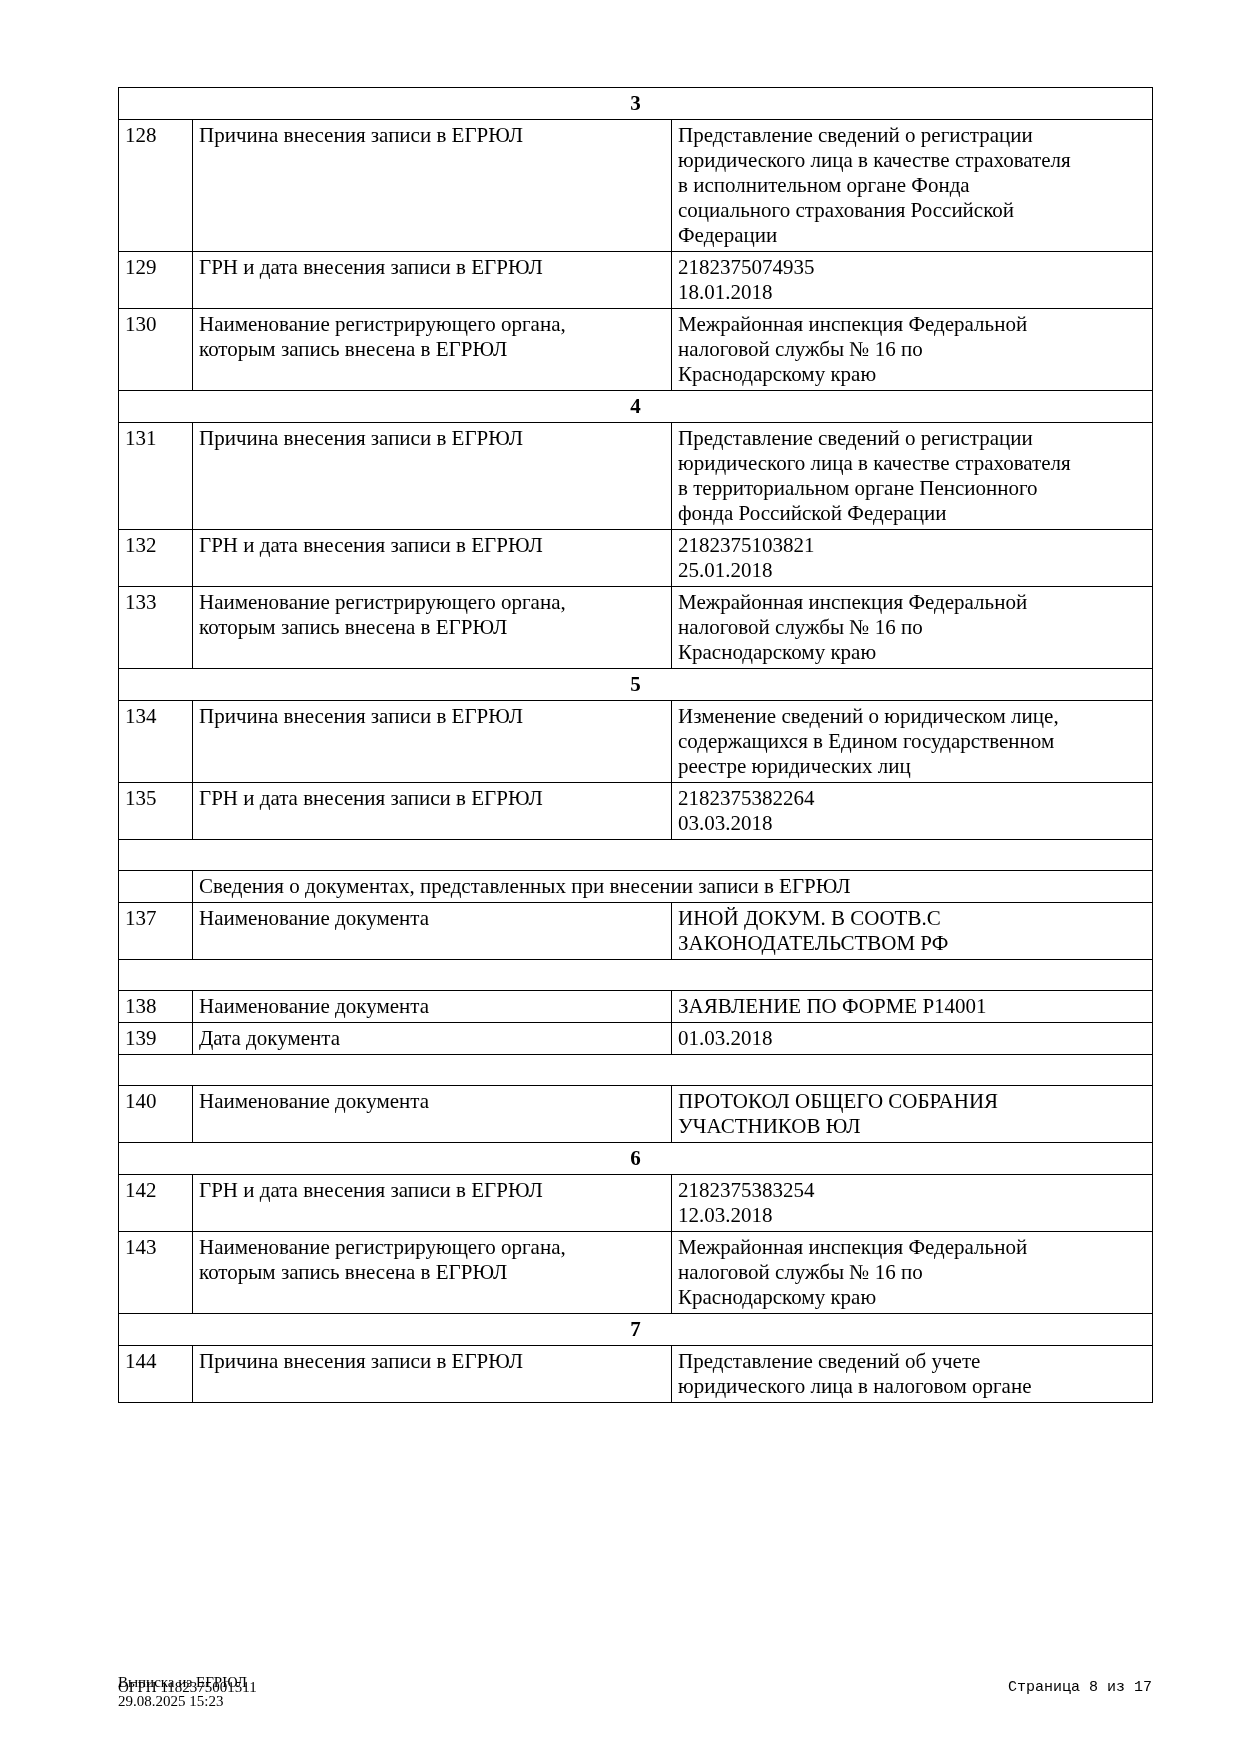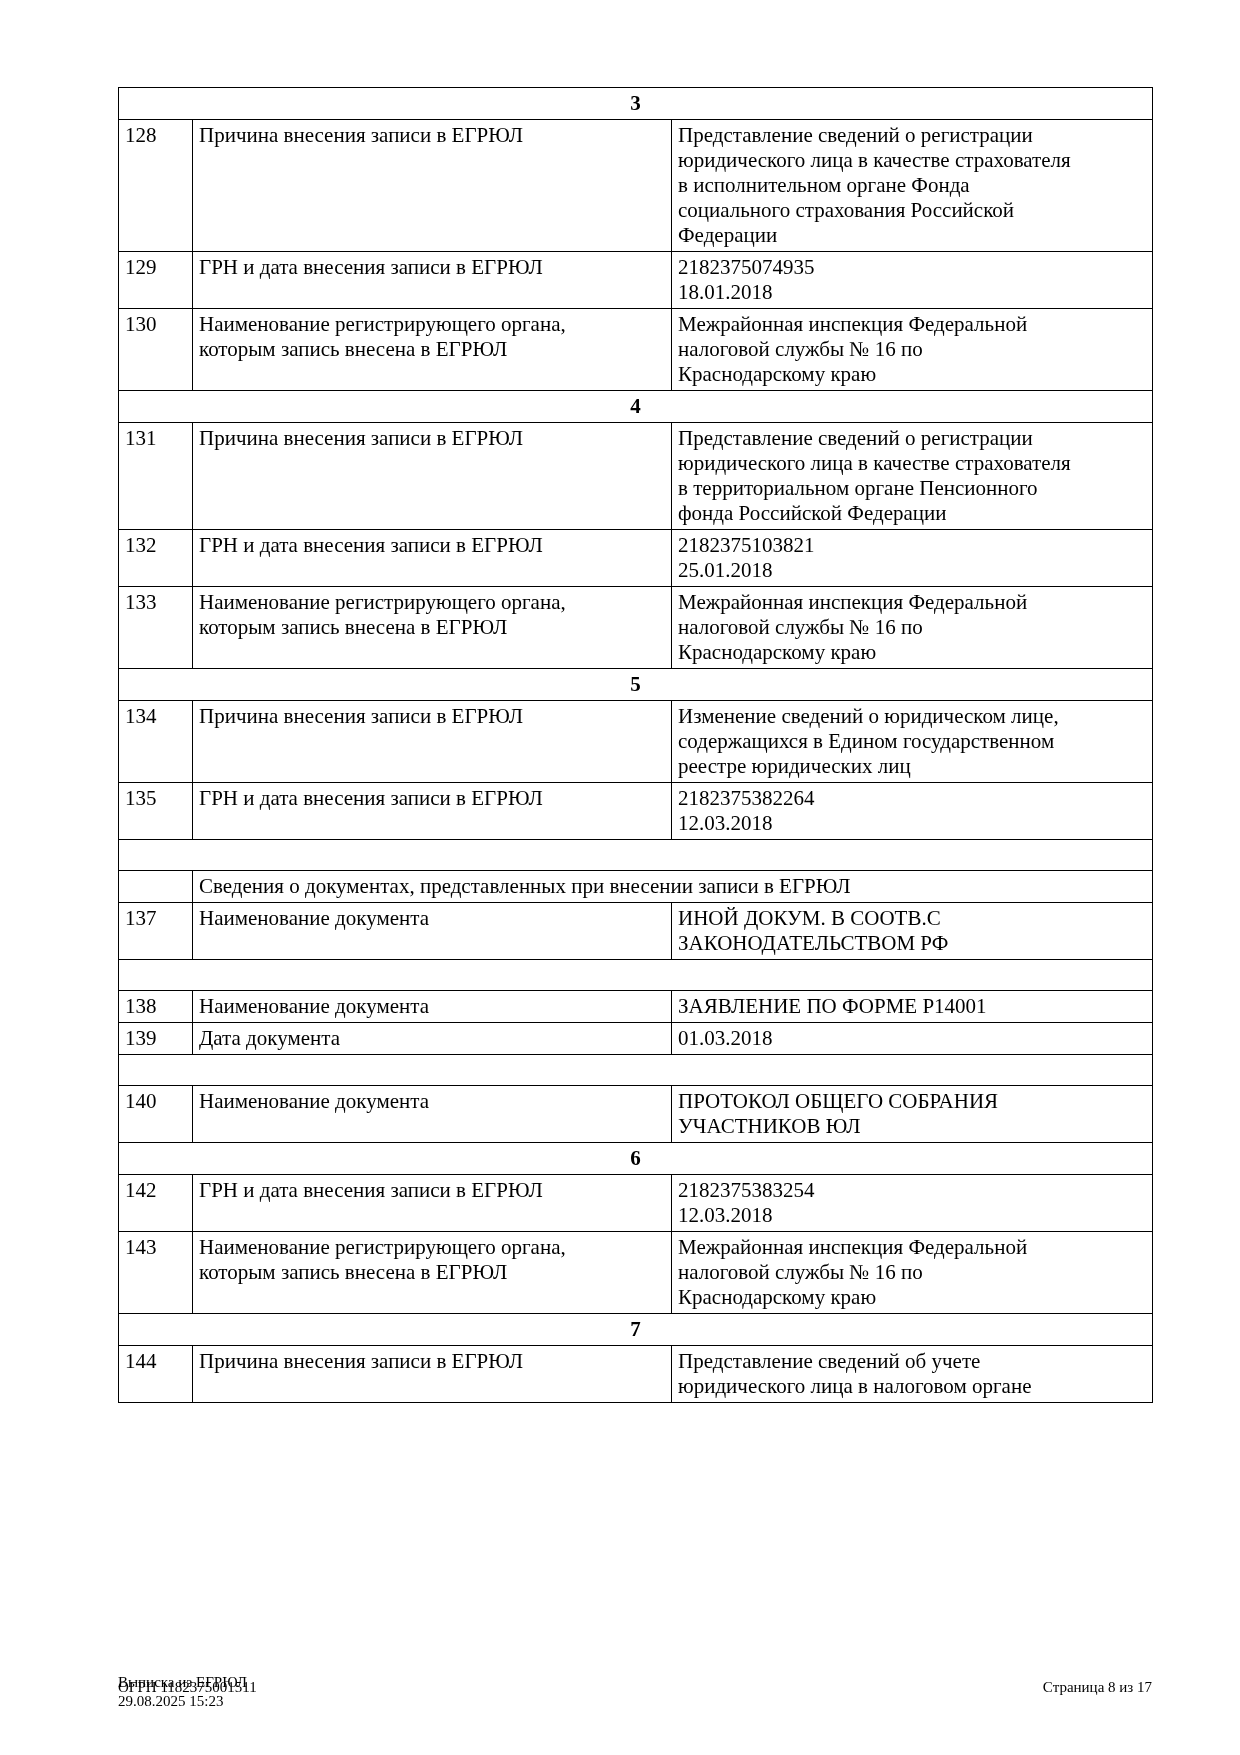--- a/index.html
+++ b/index.html
@@ -31,21 +31,21 @@
   tr.blank td { height:30px; padding:0; }
   td.subhead { white-space:normal; }
 
   .footer {
     position:absolute; left:118px; top:1659px; width:1034px;
     font-size:15px; line-height:19px;
   }
   .f-left { position:absolute; left:0; top:0;margin-top:14px; }
   .f-left div { white-space:nowrap; }
   .f-center { position:absolute; left:0; top:19px; width:100%; text-align:left; }
-  .f-right { position:absolute; right:0; top:19px; white-space:nowrap; }
+  .f-right { position:absolute; right:0; top:19px; white-space:nowrap;font-family:Liberation Mono, monospace; }
 </style>
 </head>
 <body>
 
 <div class="page">
 
   <table class="egrul">
     <colgroup>
         <col class="c-num">
         <col class="c-lbl">
@@ -110,21 +110,21 @@
         <td class="num">134</td>
         <td class="lbl">Причина внесения записи в ЕГРЮЛ</td>
         <td class="val">Изменение сведений о юридическом лице,
 содержащихся в Едином государственном
 реестре юридических лиц</td>
       </tr>
       <tr>
         <td class="num">135</td>
         <td class="lbl">ГРН и дата внесения записи в ЕГРЮЛ</td>
         <td class="val">2182375382264
-12.03.2018</td>
+03.03.2018</td>
       </tr>
       <tr class="blank">
         <td colspan="3"></td>
       </tr>
       <tr>
         <td class="num"></td>
         <td class="subhead" colspan="2">Сведения о документах, представленных при внесении записи в ЕГРЮЛ</td>
       </tr>
       <tr>
         <td class="num">137</td>

